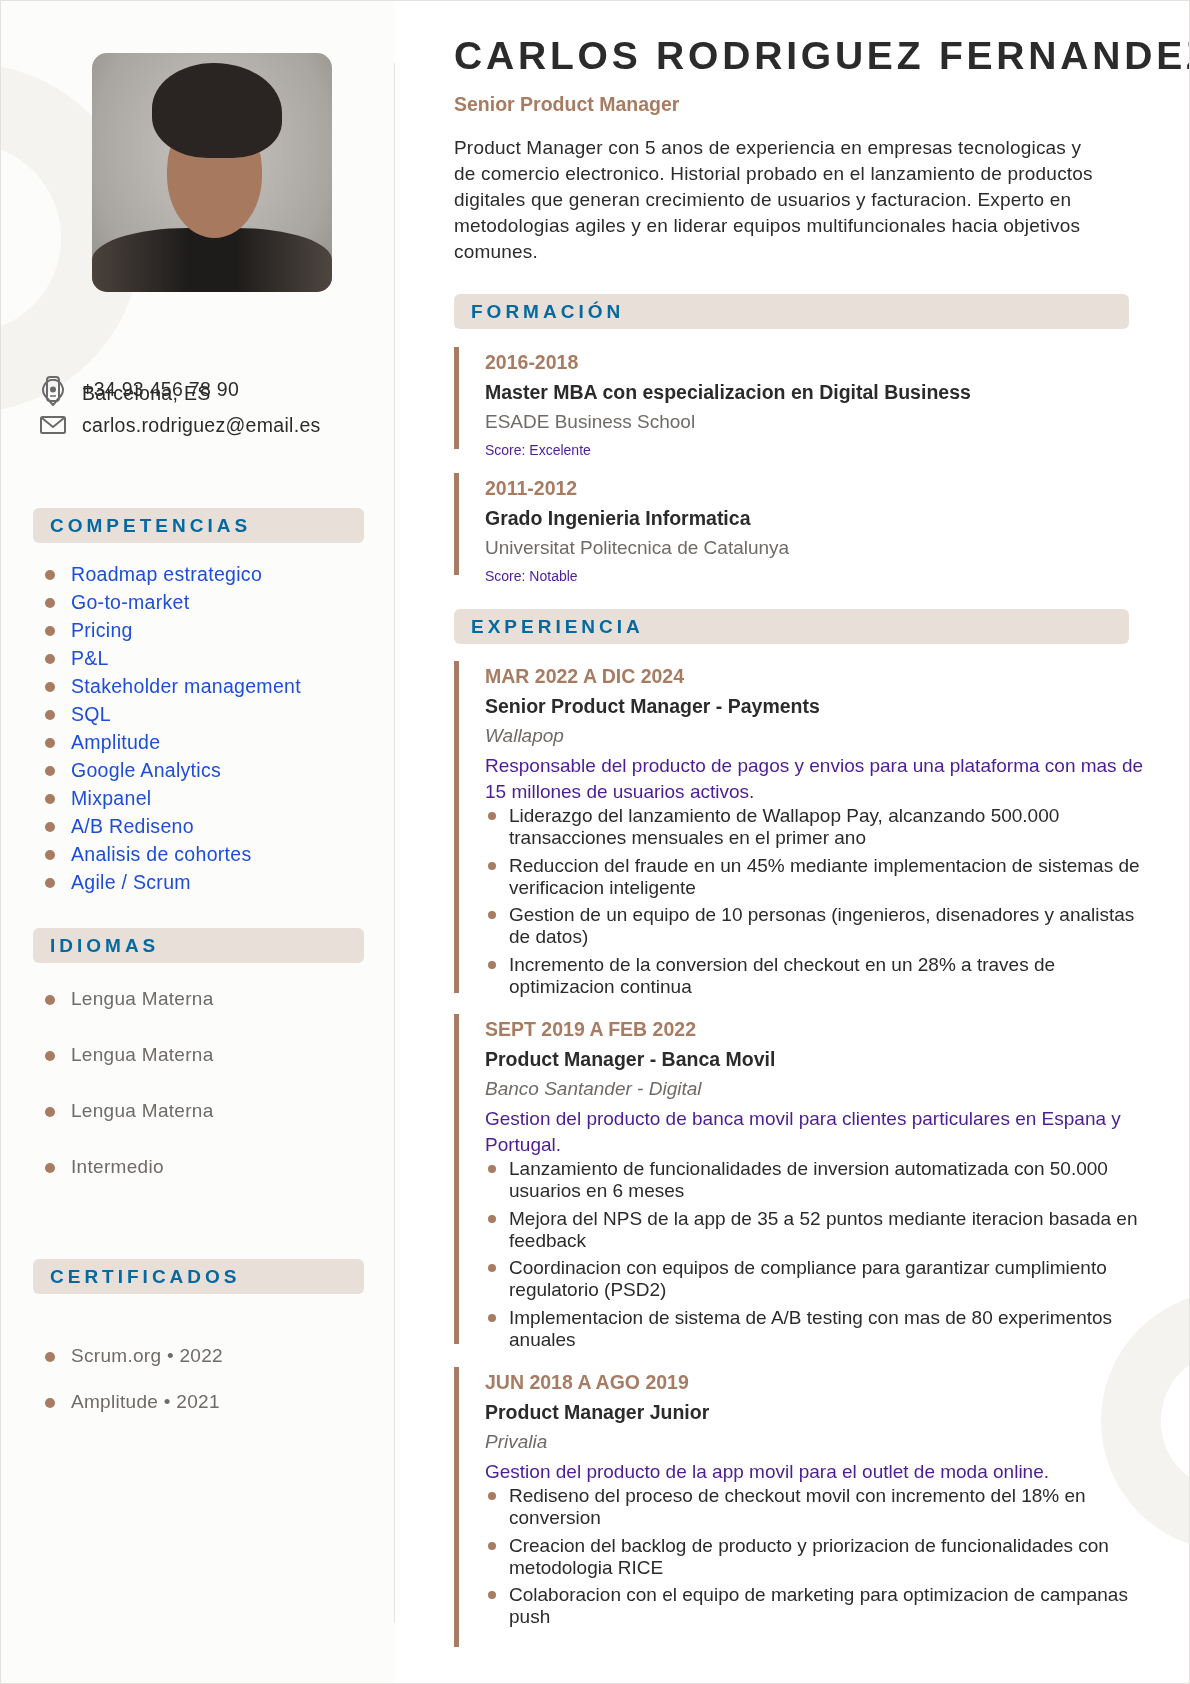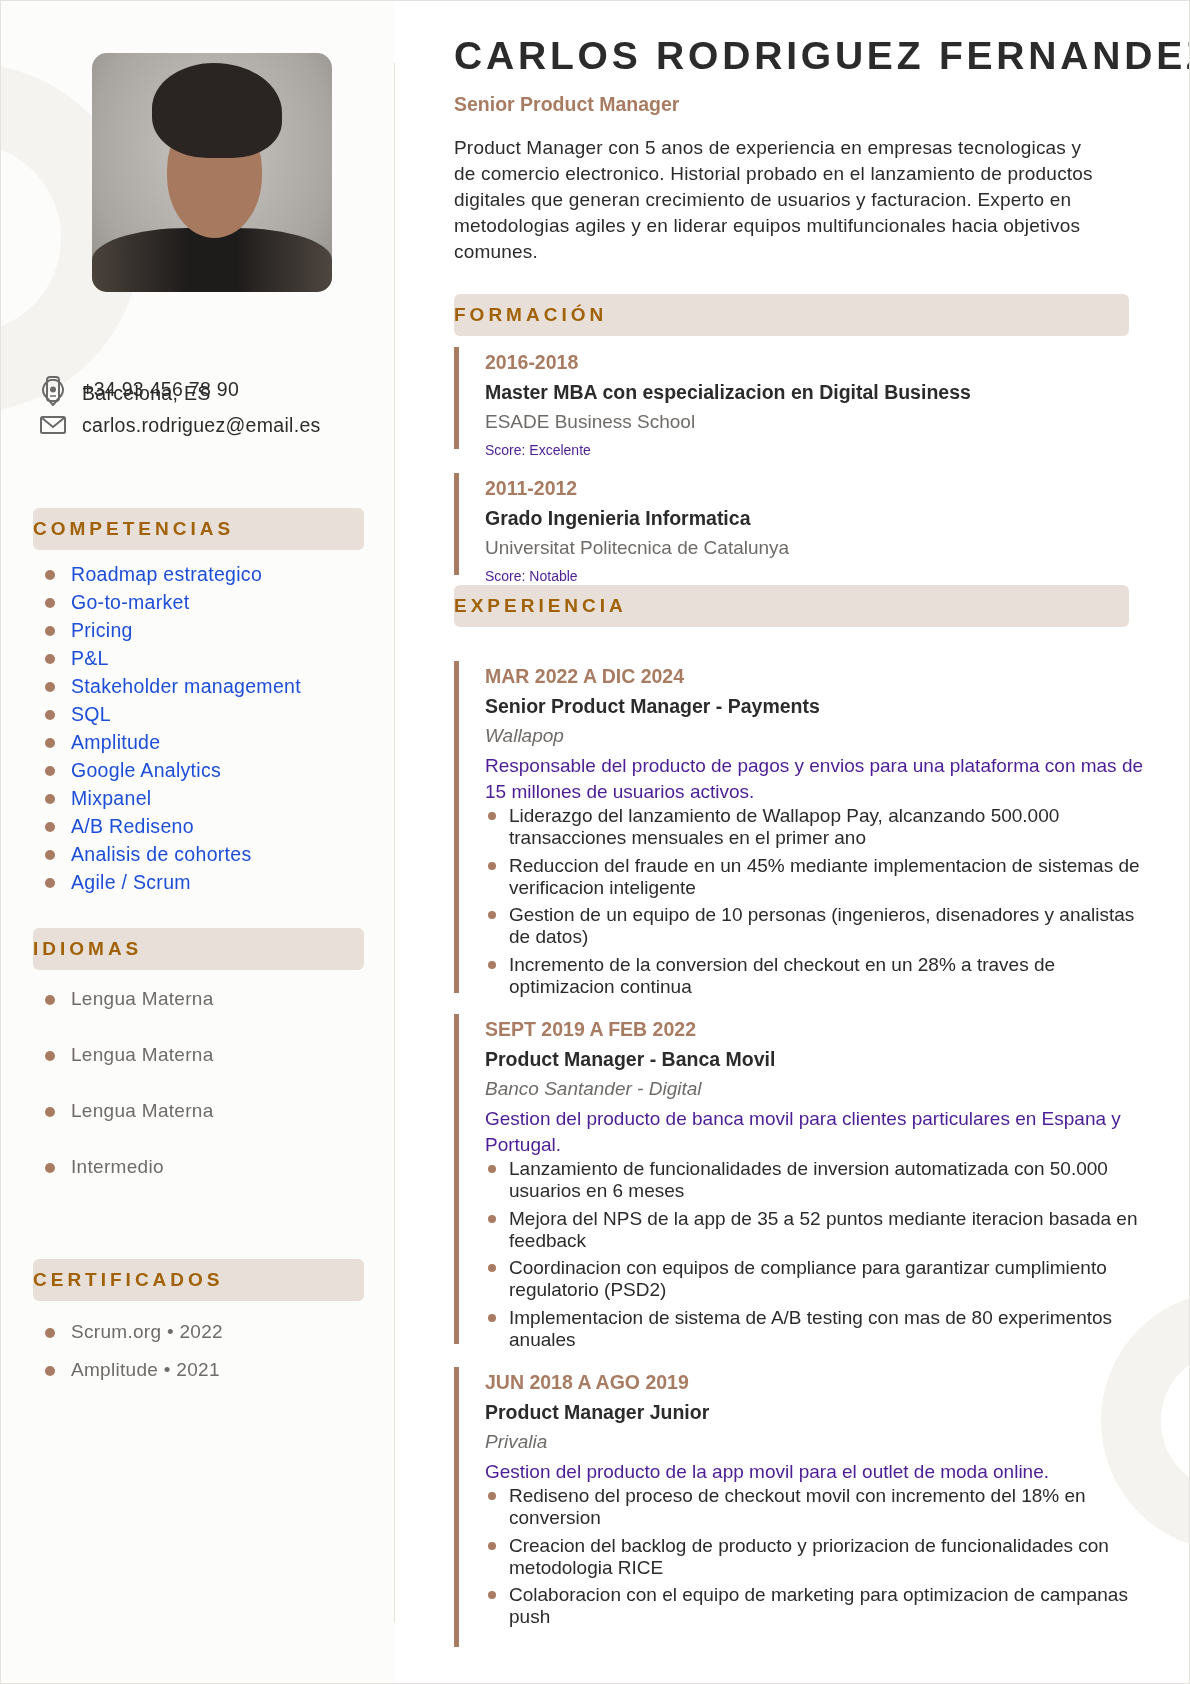--- a/index.html
+++ b/index.html
@@ -12,39 +12,39 @@
   .ring-right { position: absolute; left: 1100px; top: 1290px; width: 260px; height: 260px; border-radius: 50%; border: 60px solid #f5f3f0; }
   .photo { position: absolute; left: 91px; top: 52px; width: 240px; height: 239px; border-radius: 15px; overflow: hidden; background: radial-gradient(ellipse at 50% 40%, #c9c6c2 0%, #a9a6a2 70%, #8f8c88 100%); }
   .photo .hair { position: absolute; left: 60px; top: 10px; width: 130px; height: 95px; border-radius: 50% 55% 40% 45%; background: #2a2522; }
   .photo .face { position: absolute; left: 75px; top: 60px; width: 95px; height: 125px; border-radius: 45% 45% 50% 50%; background: #a77a60; }
   .photo .body { position: absolute; left: 0; top: 175px; width: 240px; height: 80px; border-radius: 40% 40% 0 0; background: linear-gradient(90deg, #4a423c, #1e1c1b 40%, #1e1c1b 60%, #4e4640); }
 
   .contact { position: absolute; left: 38px; width: 340px; height: 28px; display: flex; align-items: center; }
   .contact .ic { width: 28px; height: 28px; display: flex; align-items: center; justify-content: center; margin-right: 15px; }
   .contact .txt { font-size: 19.5px; color: #2b2b2b; letter-spacing: 0.3px; }
 
-  .sec-head { position: absolute; height: 42px; background: #e8e0d8; border-radius: 6px; display: flex; align-items: center; font-size: 19px; font-weight: bold; letter-spacing: 4px; color: #a16207; }
+  .sec-head { position: absolute; height: 35px; background: #e8e0d8; border-radius: 6px; display: flex; align-items: center; padding-left: 17px; font-size: 19px; font-weight: bold; letter-spacing: 4px; color: #0369a1; }
   .side-head { left: 32px; width: 331px; }
   .main-head { left: 453px; width: 675px; }
 
   .dot { position: absolute; width: 10px; height: 10px; border-radius: 50%; background: #a87c62; }
 
   .skills { position: absolute; left: 44px; top: 559px; }
   .skills .item { position: relative; height: 28px; font-size: 19.5px; color: #1d4ed8; padding-left: 26px; line-height: 28px; letter-spacing: 0.3px; }
   .skills .item .dot { left: 0; top: 10px; }
 
   .langs { position: absolute; left: 44px; top: 987px; }
   .langs .item { position: relative; height: 56px; padding-left: 26px; }
   .langs .item .dot { left: 0; top: 7px; }
   .langs .level { font-size: 19px; line-height: 22px; color: #6e6b68; letter-spacing: 0.3px; }
 
   .certs { position: absolute; left: 44px; top: 1320px; }
   .certs .item { position: relative; padding-left: 26px; margin-bottom: 16px; width: 300px; }
   .certs .item .dot { left: 0; top: 7px; }
-  .certs .issuer { font-size: 19px; line-height: 22px; color: #6e6b68; letter-spacing: 0.3px; }
+  .certs .issuer { font-size: 19px; line-height: 22px; color: #6e6b68; letter-spacing: 0.3px; margin-top: 24px; }
 
   .name { position: absolute; left: 453px; top: 33px; font-size: 39px; font-weight: bold; letter-spacing: 3.8px; color: #2b2b2b; white-space: nowrap; }
   .title { position: absolute; left: 453px; top: 92px; font-size: 19.5px; font-weight: bold; color: #a87c62; }
   .summary { position: absolute; left: 453px; top: 134px; width: 640px; font-size: 19px; line-height: 26px; color: #2b2b2b; letter-spacing: 0.2px; }
 
   .entry { position: absolute; left: 453px; width: 690px; padding-left: 31px; }
   .entry .bar { position: absolute; left: 0; top: 0; width: 5px; background: #a87c62; }
   .entry .date { font-size: 19.5px; font-weight: bold; color: #a87c62; line-height: 30px; }
   .entry .role { font-size: 19.5px; font-weight: bold; color: #2b2b2b; line-height: 30px; }
   .entry .org { font-size: 19px; color: #6e6b68; line-height: 30px; }
@@ -164,21 +164,21 @@
   </div>
 
   <div class="entry" style="top:472px;">
     <div class="bar" style="height:102px;"></div>
     <div class="date">2011-2012</div>
     <div class="role">Grado Ingenieria Informatica</div>
     <div class="org">Universitat Politecnica de Catalunya</div>
     <div class="score">Score: Notable</div>
   </div>
 
-  <div class="sec-head main-head" style="top:584px;">EXPERIENCIA</div>
+  <div class="sec-head main-head" style="top:608px;">EXPERIENCIA</div>
 
   <div class="entry" style="top:660px;">
     <div class="bar" style="height:332px;"></div>
     <div class="date">MAR 2022 A DIC 2024</div>
     <div class="role">Senior Product Manager - Payments</div>
     <div class="org it">Wallapop</div>
     <div class="desc">Responsable del producto de pagos y envios para una plataforma con mas de 15 millones de usuarios activos.</div>
     <ul>
       <li><span class="dot"></span><span>Liderazgo del lanzamiento de Wallapop Pay, alcanzando 500.000 transacciones mensuales en el primer ano</span></li>
       <li><span class="dot"></span><span>Reduccion del fraude en un 45% mediante implementacion de sistemas de verificacion inteligente</span></li>

